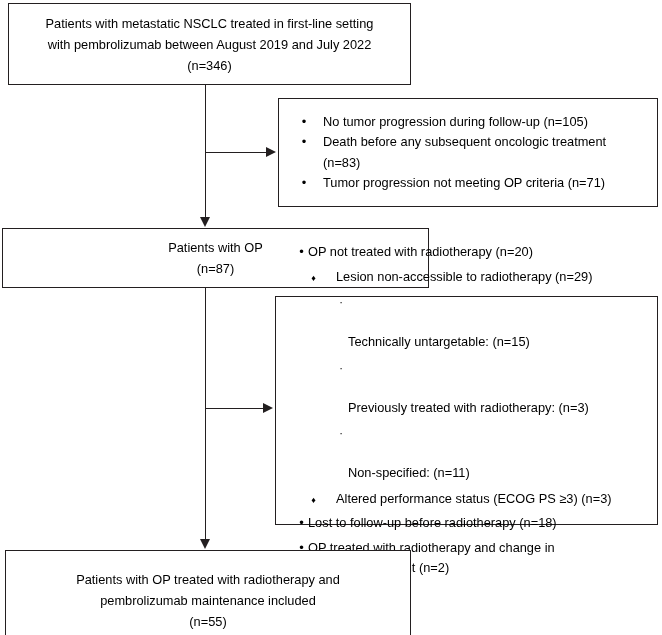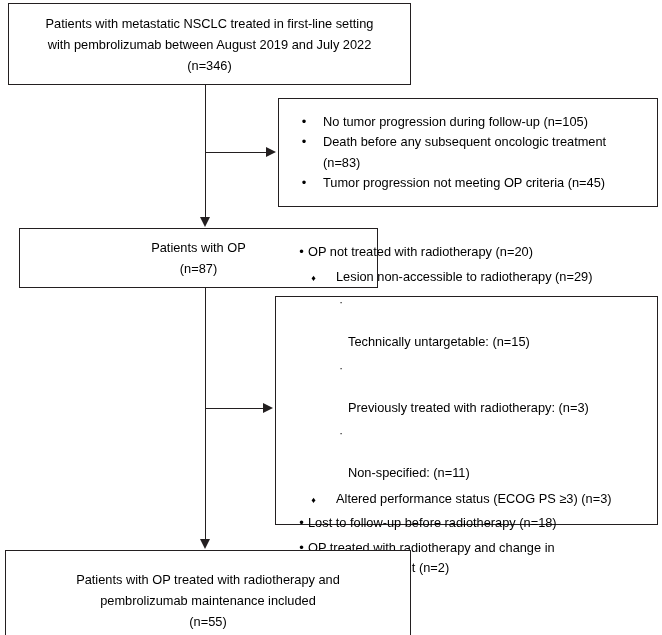--- a/index.html
+++ b/index.html
@@ -132,25 +132,25 @@
       <span class="bullet">•</span>
       <span class="txt">No tumor progression during follow-up (n=105)</span>
     </div>
     <div class="li lvl1-wide">
       <span class="bullet">•</span>
       <span class="txt">Death before any subsequent oncologic treatment</span>
       <span class="txt cont">(n=83)</span>
     </div>
     <div class="li lvl1-wide">
       <span class="bullet">•</span>
-      <span class="txt">Tumor progression not meeting OP criteria (n=45)</span>
-    </div>
-  </div>
-
-  <div class="box box-center" style="left:19px; top:228px; width:359px; height:60px;">
+      <span class="txt">Tumor progression not meeting OP criteria (n=71)</span>
+    </div>
+  </div>
+
+  <div class="box box-center" style="left:2px; top:228px; width:427px; height:60px;">
     <div class="line">Patients with OP</div>
     <div class="line">(n=87)</div>
   </div>
 
   <div class="vline" style="left:205px; top:288px; height:252px;"></div>
   <div class="arrow-down" style="left:200px; top:539px;"></div>
 
   <div class="hline" style="left:205px; top:408px; width:59px;"></div>
   <div class="arrow-right" style="left:263px; top:403px;"></div>
 

